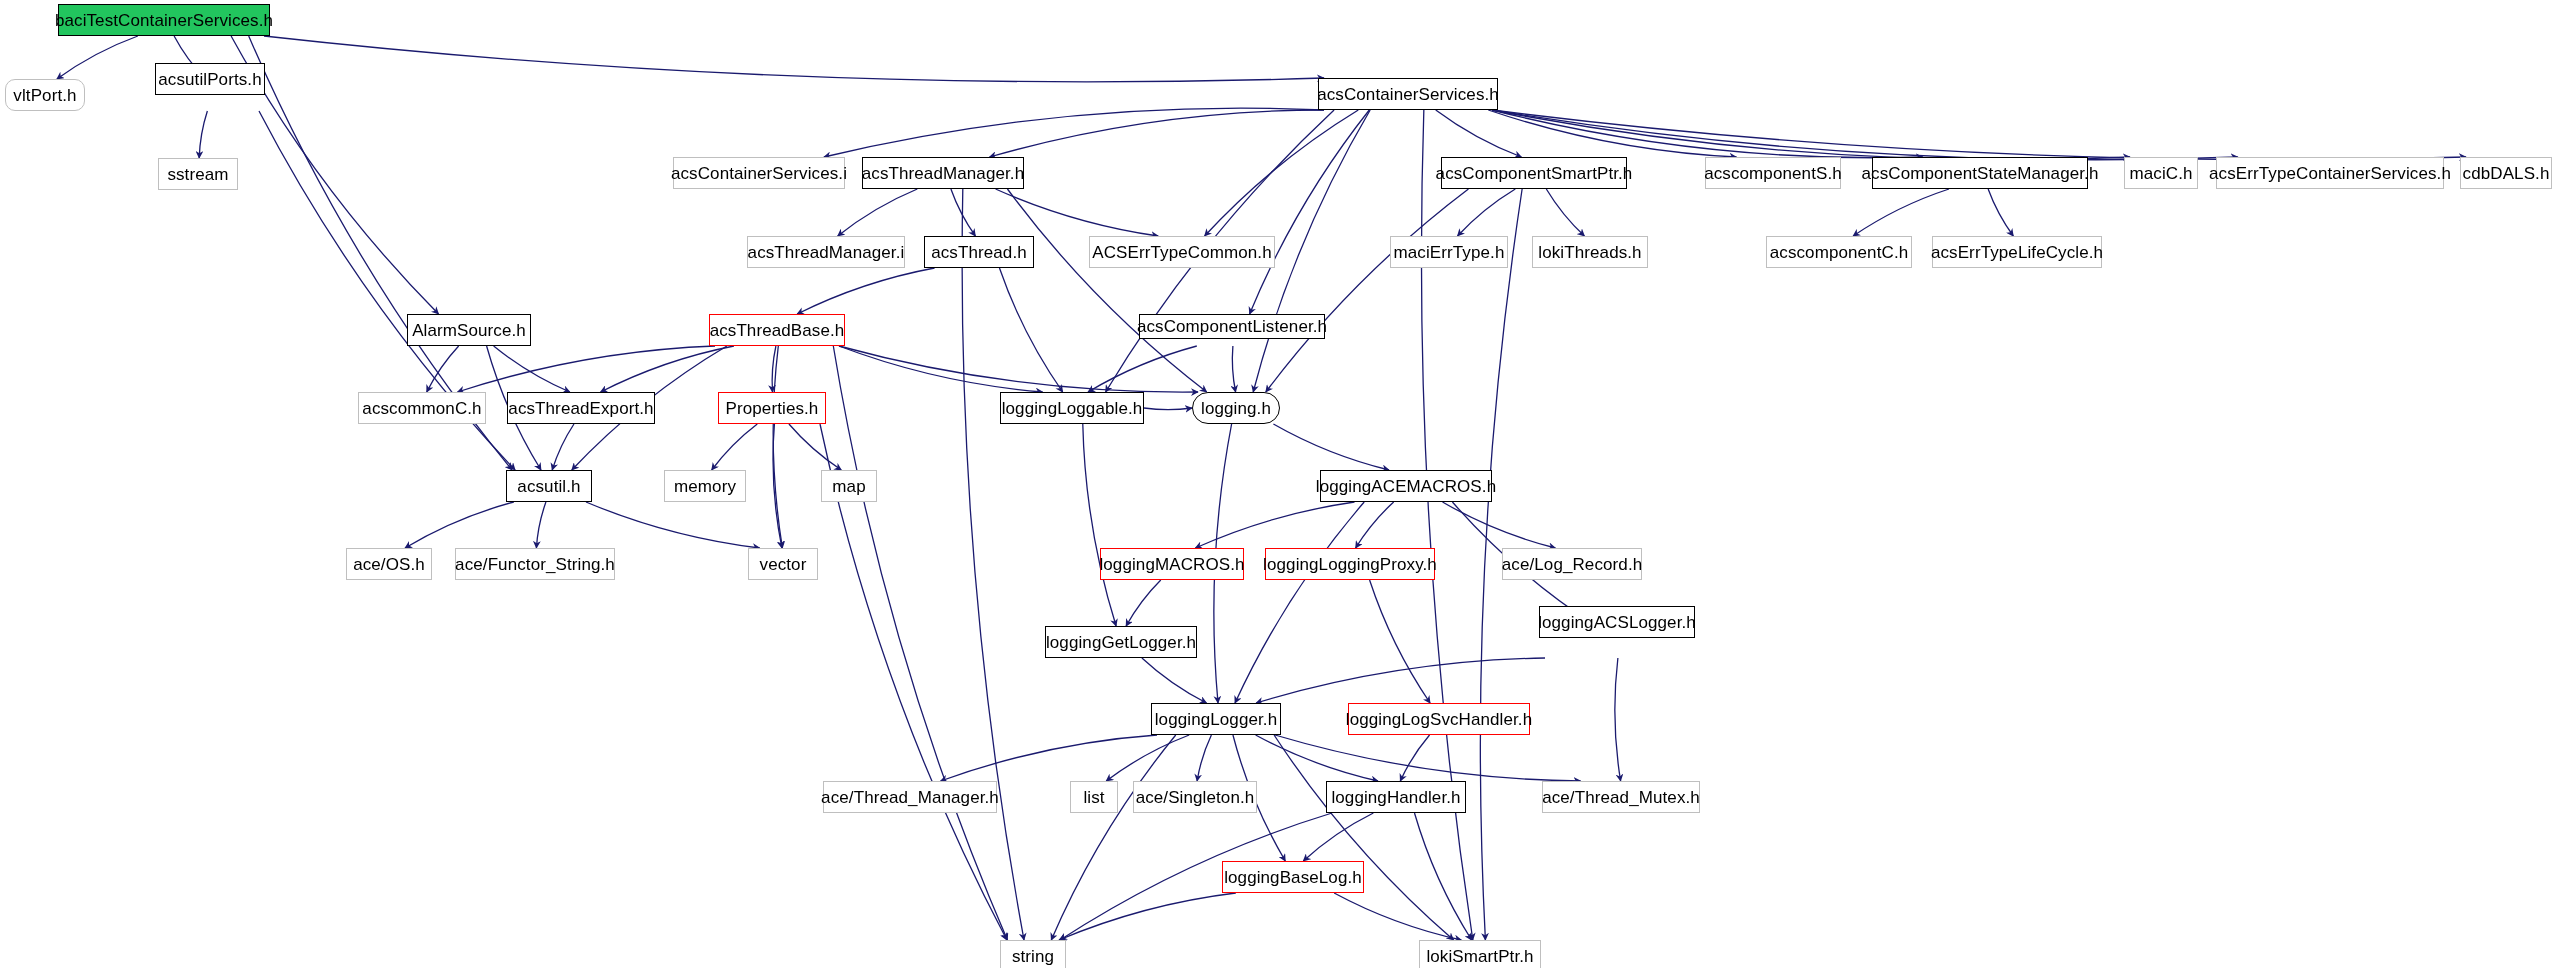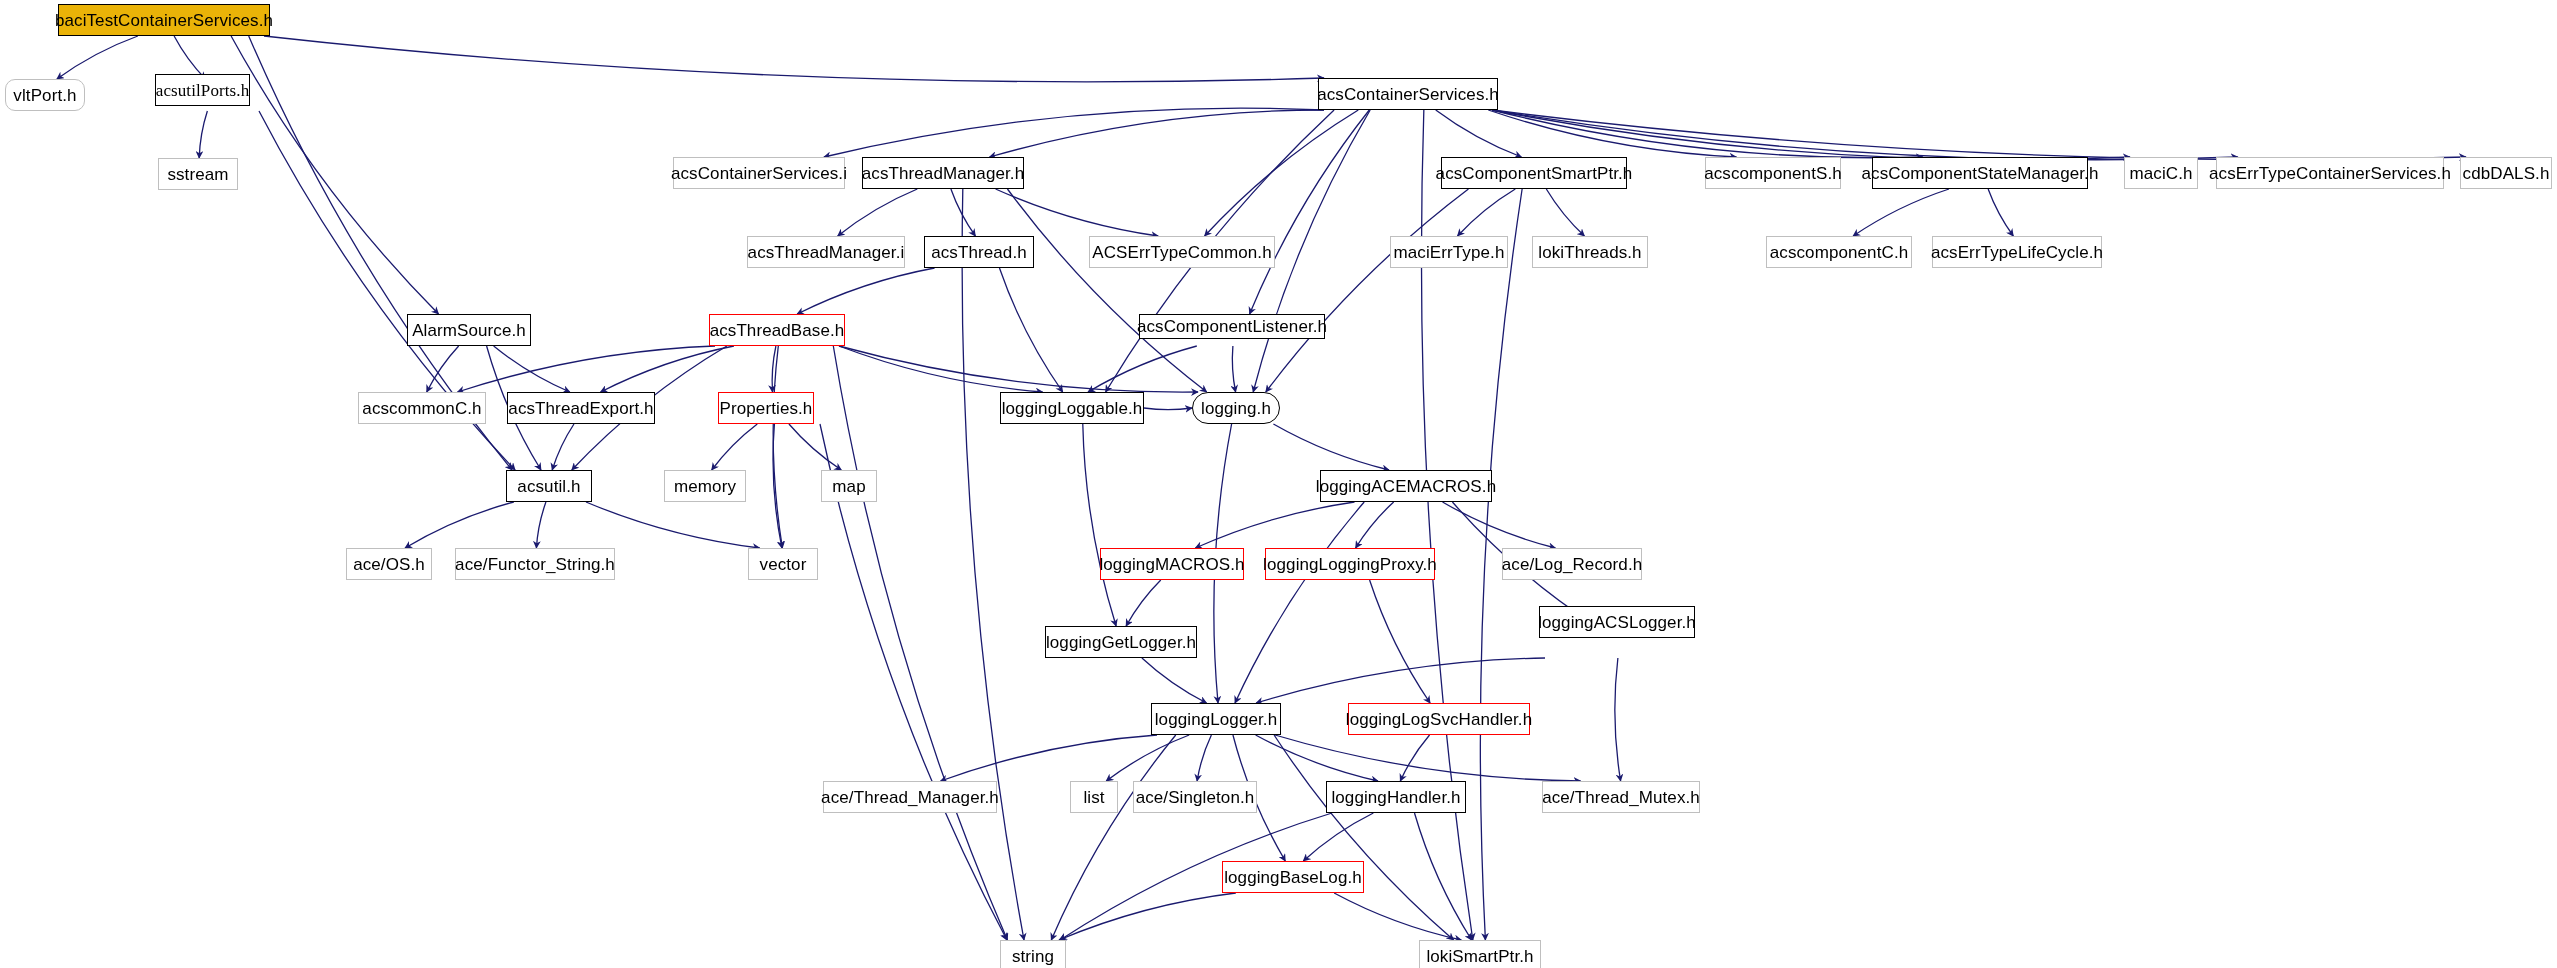--- a/index.html
+++ b/index.html
@@ -37,21 +37,21 @@
     border: 1px solid #000000;
     font-size: 17px;
     line-height: 1;
     color: #000000;
     letter-spacing: 0.1px;
     z-index: 5;
   }
   .node.solid   { border: 1px solid #000000; }
   .node.faint   { border: 1px solid #bfbfbf; }
   .node.red     { border: 1px solid #ff0000; }
-  .node.root    { border: 1px solid #000000; background: #eab308; }
+  .node.root    { border: 1px solid #000000; background: #22c55e; }
   .node-label {
     pointer-events: none;
   }
 </style>
 </head>
 <body>
 
 <div id="graph">
   <svg id="edges" viewBox="0 0 2557 968">
     <defs>
@@ -144,21 +144,21 @@
         <path d="M 1334.14 893 Q 1394.43 925.4012 1461.3 940" fill="none" stroke="#1a1a6e" stroke-width="1.3" marker-end="url(#ah)"></path>
       </g>
   </svg>
   <div id="node-layer">
       <div class="node root" style="left: 58px; top: 4px; width: 212px; height: 32px;">
         <span class="node-label">baciTestContainerServices.h</span>
       </div>
       <div class="node faint" style="left: 5px; top: 79px; width: 80px; height: 32px; border-radius: 10px;">
         <span class="node-label">vltPort.h</span>
       </div>
-      <div class="node solid" style="left: 155px; top: 74px; width: 95px; height: 32px; font-family: Liberation Serif, serif;">
+      <div class="node solid" style="left: 155px; top: 63px; width: 110px; height: 32px;">
         <span class="node-label">acsutilPorts.h</span>
       </div>
       <div class="node solid" style="left: 1318px; top: 78px; width: 180px; height: 32px;">
         <span class="node-label">acsContainerServices.h</span>
       </div>
       <div class="node faint" style="left: 158px; top: 158px; width: 80px; height: 32px;">
         <span class="node-label">sstream</span>
       </div>
       <div class="node faint" style="left: 673px; top: 157px; width: 172px; height: 32px;">
         <span class="node-label">acsContainerServices.i</span>
@@ -213,21 +213,21 @@
       </div>
       <div class="node solid" style="left: 1139px; top: 314px; width: 186px; height: 25px;">
         <span class="node-label">acsComponentListener.h</span>
       </div>
       <div class="node faint" style="left: 358px; top: 392px; width: 128px; height: 32px;">
         <span class="node-label">acscommonC.h</span>
       </div>
       <div class="node solid" style="left: 507px; top: 392px; width: 148px; height: 32px;">
         <span class="node-label">acsThreadExport.h</span>
       </div>
-      <div class="node red" style="left: 718px; top: 392px; width: 96px; height: 32px;">
+      <div class="node red" style="left: 718px; top: 392px; width: 108px; height: 32px;">
         <span class="node-label">Properties.h</span>
       </div>
       <div class="node solid" style="left: 1000px; top: 392px; width: 144px; height: 32px;">
         <span class="node-label">loggingLoggable.h</span>
       </div>
       <div class="node solid" style="left: 1192px; top: 392px; width: 88px; height: 32px; border-radius: 16px;">
         <span class="node-label">logging.h</span>
       </div>
       <div class="node solid" style="left: 506px; top: 470px; width: 86px; height: 32px;">
         <span class="node-label">acsutil.h</span>

